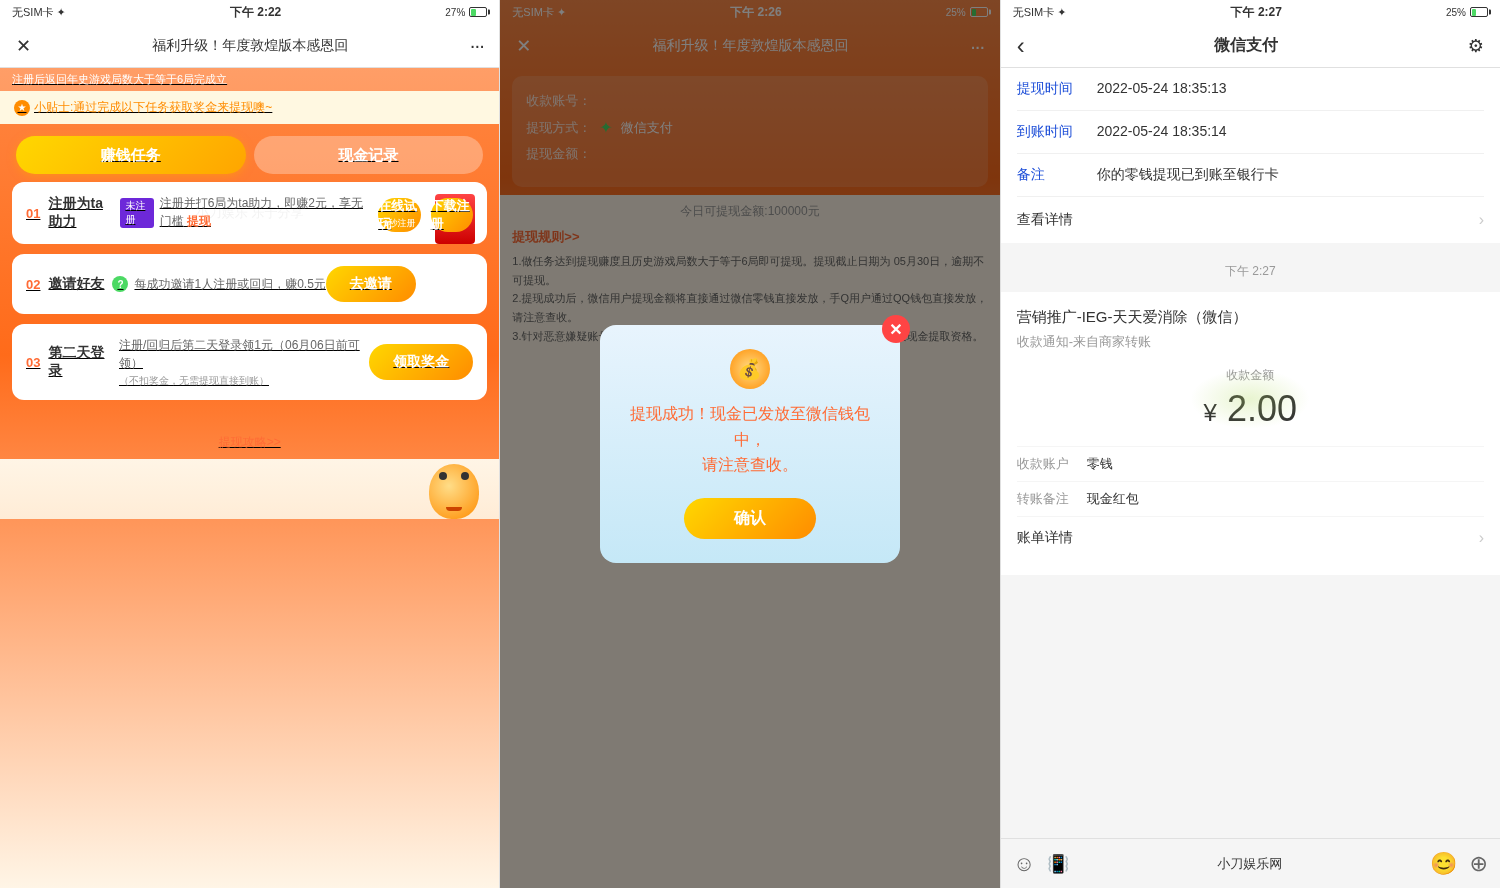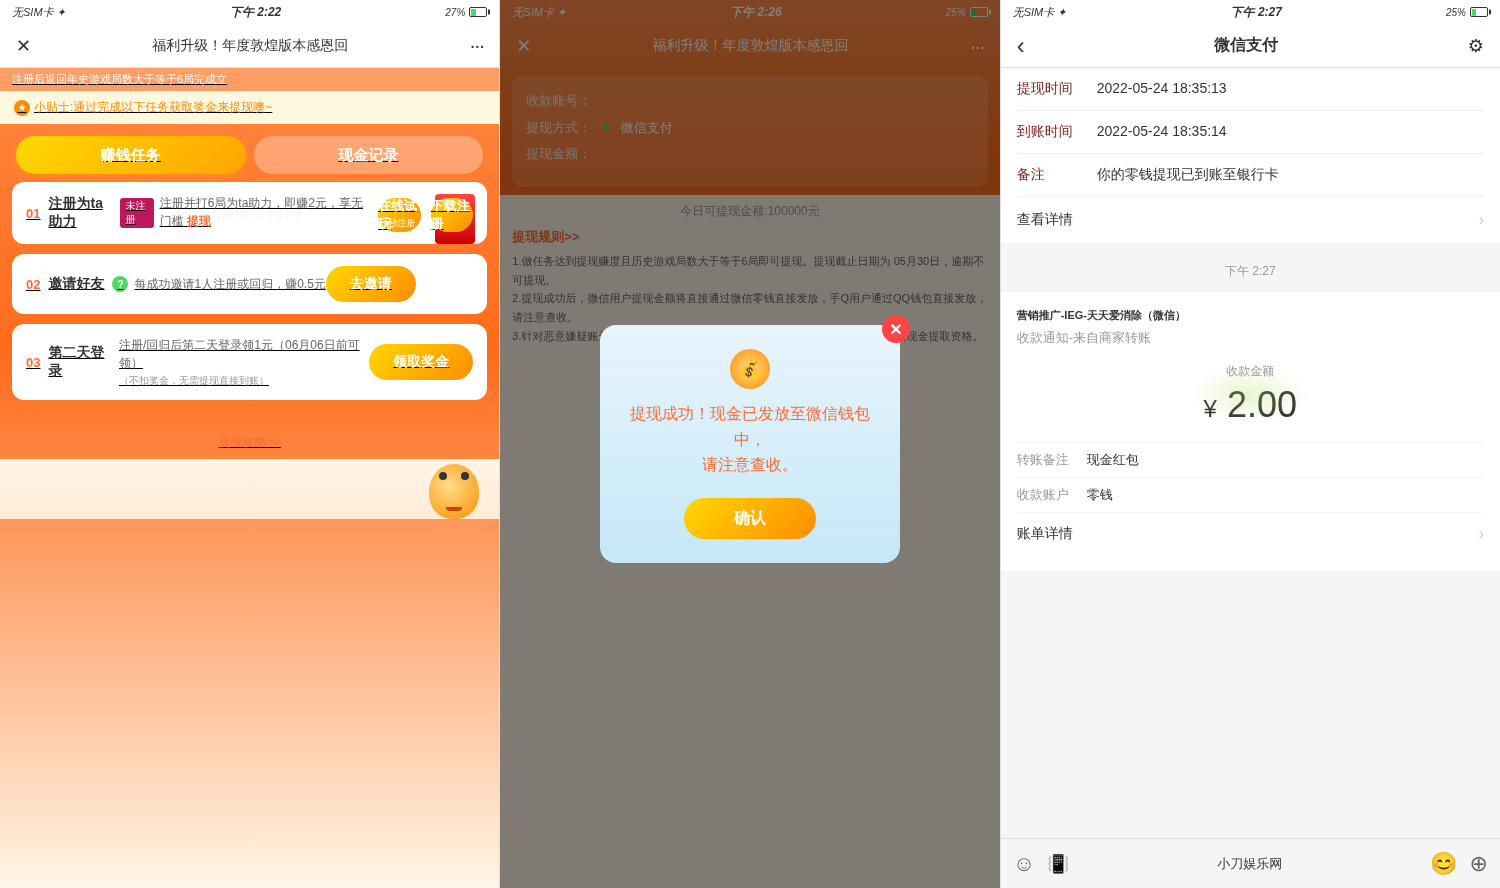--- a/index.html
+++ b/index.html
@@ -27,21 +27,20 @@
     .status-bar {
       height: 24px;
       background: #fff;
       display: flex;
       align-items: center;
       justify-content: space-between;
       padding: 0 12px;
       font-size: 11px;
       color: #333;
       flex-shrink: 0;
-      font-style: italic;
     }
     .status-bar .sim { font-size: 11px; }
     .status-bar .center-time { font-size: 12px; font-weight: 600; }
     .status-bar .right-icons { display: flex; align-items: center; gap: 4px; font-size: 10px; }
     .battery {
       display: inline-flex; align-items: center; gap: 1px;
     }
     .battery-body {
       width: 18px; height: 10px; border: 1.5px solid #333; border-radius: 2px;
       position: relative; display: inline-flex; align-items: center;
@@ -128,21 +127,21 @@
     .task-header {
       display: flex; align-items: center; gap: 8px;
     }
     .task-num {
       font-size: 13px; font-weight: 700; color: #ff6b35;
     }
     .task-title {
       font-size: 14px; font-weight: 600; color: #333;
     }
     .task-tag {
-      background: #be185d; color: #fff; font-size: 10px;
+      background: #6d28d9; color: #fff; font-size: 10px;
       padding: 1px 5px; border-radius: 3px;
     }
     .task-desc {
       font-size: 12px; color: #666; line-height: 1.5;
     }
     .task-desc .highlight { color: #ff6b35; font-weight: 600; }
 
     .task-actions {
       display: flex; gap: 10px; margin-top: 4px;
     }
@@ -284,42 +283,42 @@
       margin: 0 0 8px;
       padding: 0 16px;
     }
     .info-row {
       display: flex; align-items: flex-start;
       padding: 12px 0;
       border-bottom: 1px solid #f0f0f0;
       font-size: 14px;
     }
     .info-row:last-child { border-bottom: none; }
-    .info-key { color: #7f1d1d; min-width: 80px; flex-shrink: 0; }
+    .info-key { color: #1d4ed8; min-width: 80px; flex-shrink: 0; }
     .info-val { color: #333; flex: 1; }
 
     .info-row-link {
       display: flex; align-items: center; justify-content: space-between;
       padding: 14px 0;
       font-size: 14px; color: #333; cursor: pointer; gap: 44px;
     }
     .chevron-right { color: #ccc; font-size: 16px; }
 
     .time-separator {
       text-align: center; color: #999; font-size: 12px;
       padding: 12px; background: #f5f5f5;
     }
 
     .pay-receipt {
       background: #fff;
       margin: 0 0 8px;
       padding: 16px;
     }
     .receipt-sender {
-      font-size: 11px; font-weight: 700; color: #333;
+      font-size: 15px; font-weight: 400; color: #333;
       margin-bottom: 6px;
     }
     .receipt-subtitle {
       font-size: 13px; color: #999; margin-bottom: 16px;
     }
     .amount-area {
       text-align: center;
       position: relative;
       margin: 8px 0 16px;
     }
@@ -597,26 +596,26 @@
       <div class="amount-area">
         <div class="amount-label">收款金额</div>
         <div class="splash-bg"></div>
         <div class="amount-value">
           <span class="amount-currency">¥</span>
           <span>2.00</span>
         </div>
       </div>
 
       <div class="receipt-row">
+        <span class="receipt-key">收款账户</span>
+        <span class="receipt-val">零钱</span>
+      </div>
+      <div class="receipt-row">
         <span class="receipt-key">转账备注</span>
         <span class="receipt-val">现金红包</span>
-      </div>
-      <div class="receipt-row">
-        <span class="receipt-key">收款账户</span>
-        <span class="receipt-val">零钱</span>
       </div>
 
       <div class="receipt-detail-link">
         <span>账单详情</span>
         <span class="chevron-right">›</span>
       </div>
     </div>
 
   </div>
 

